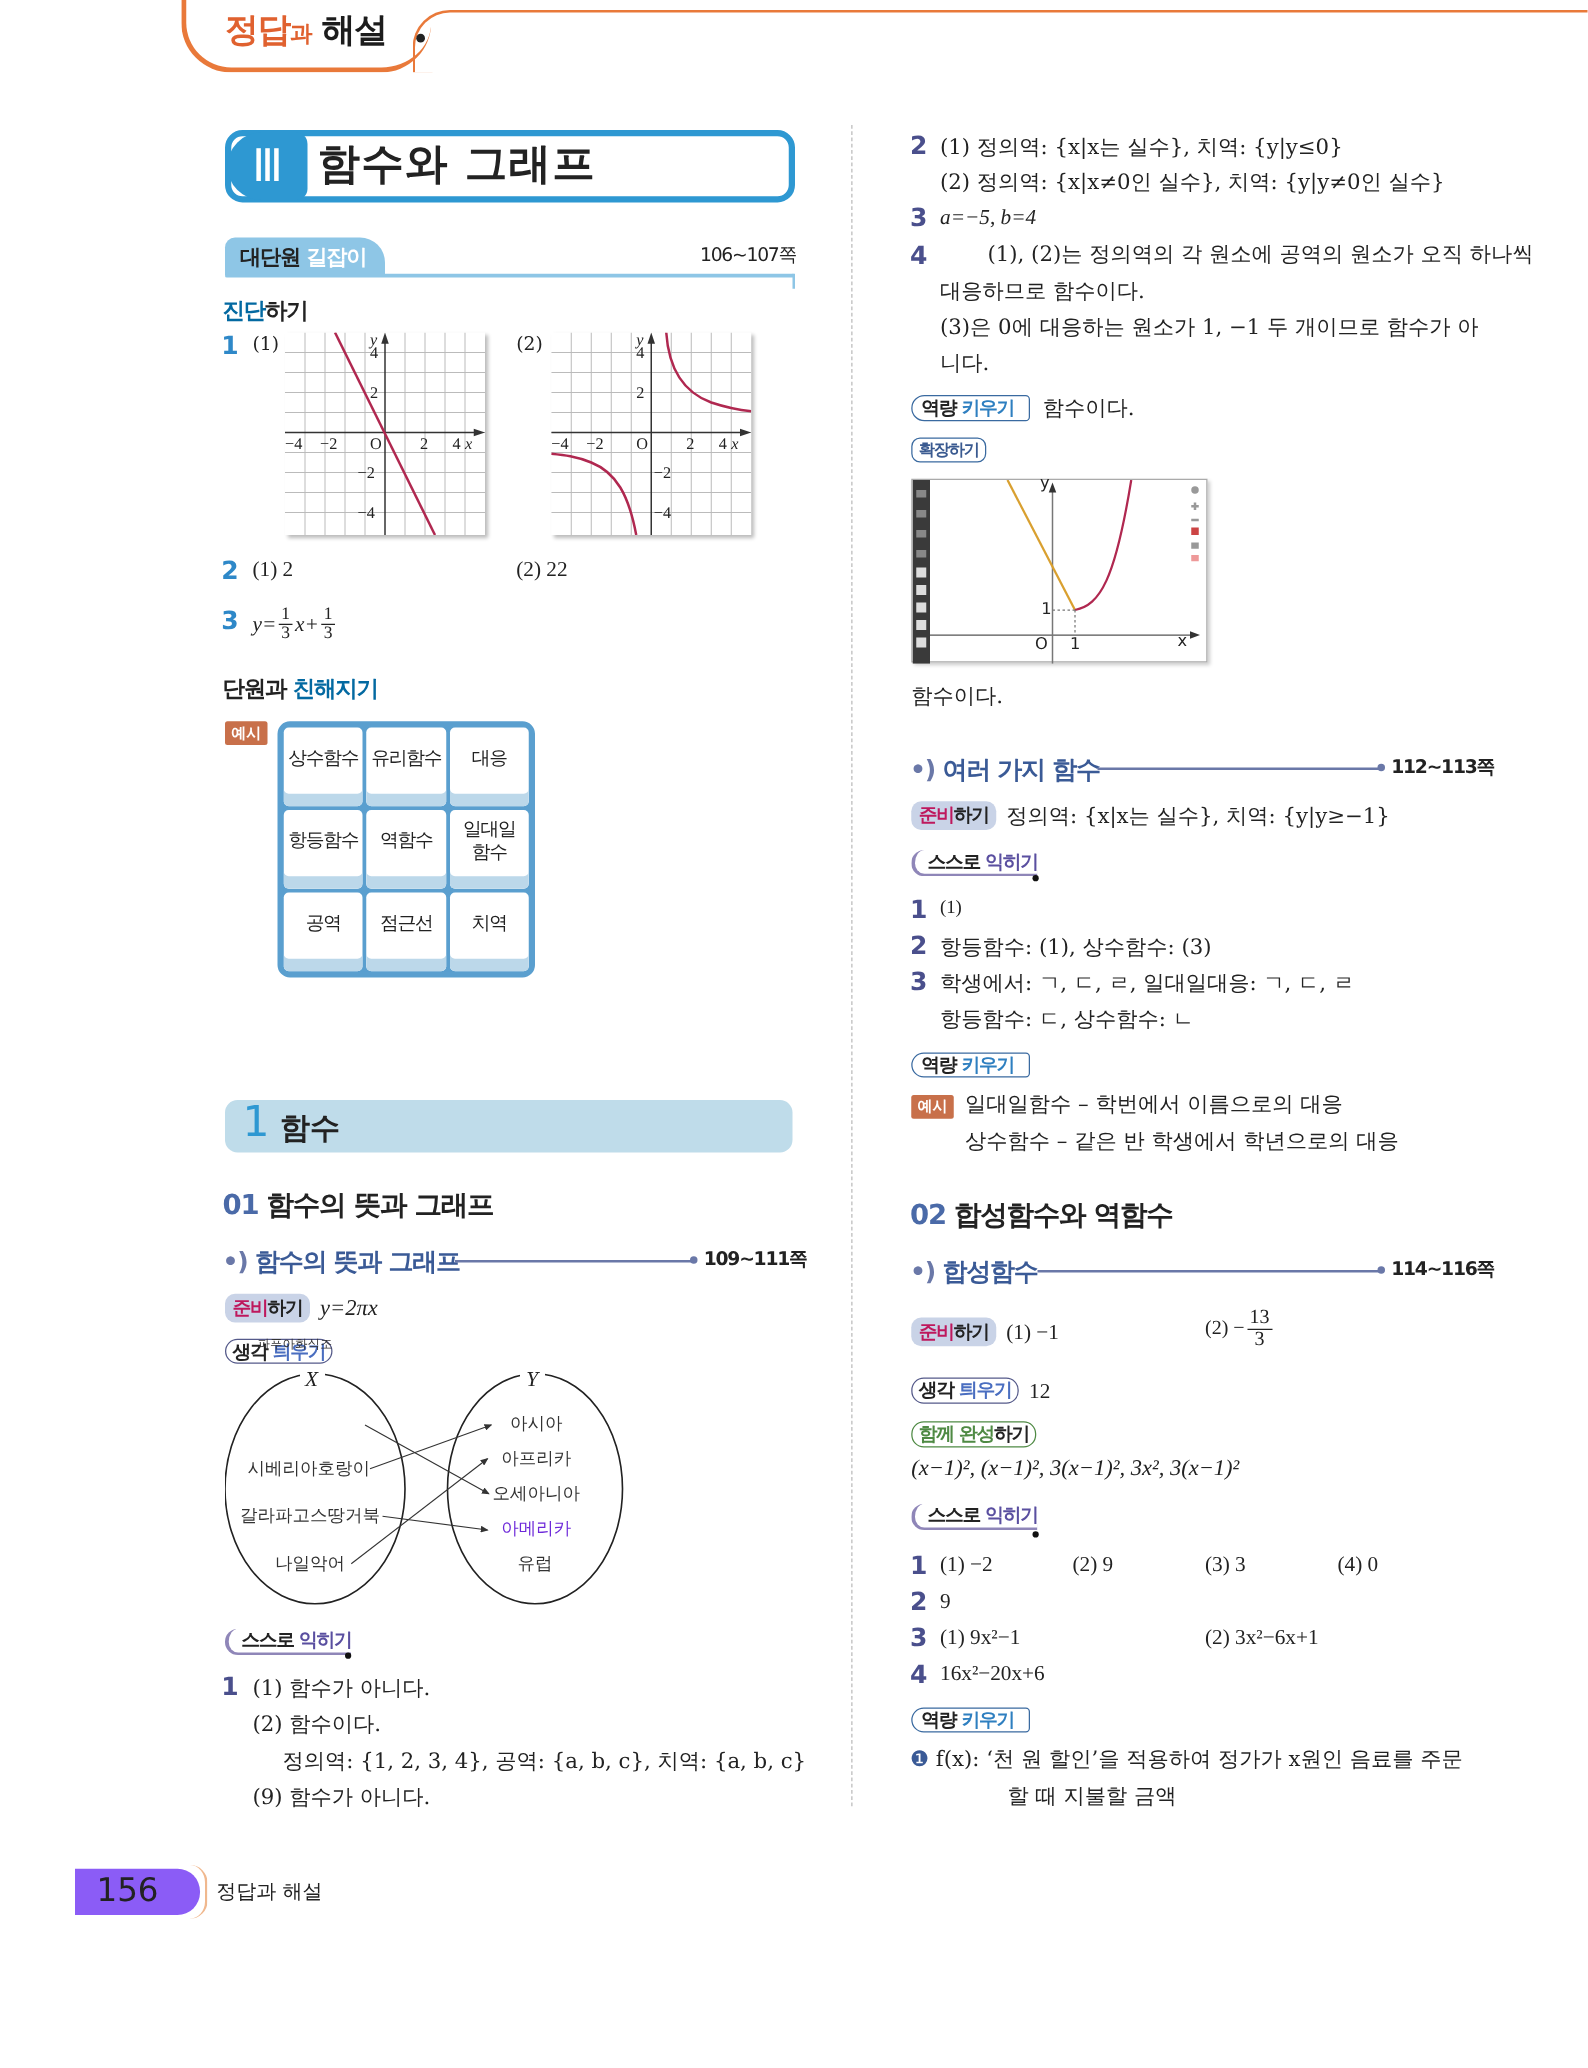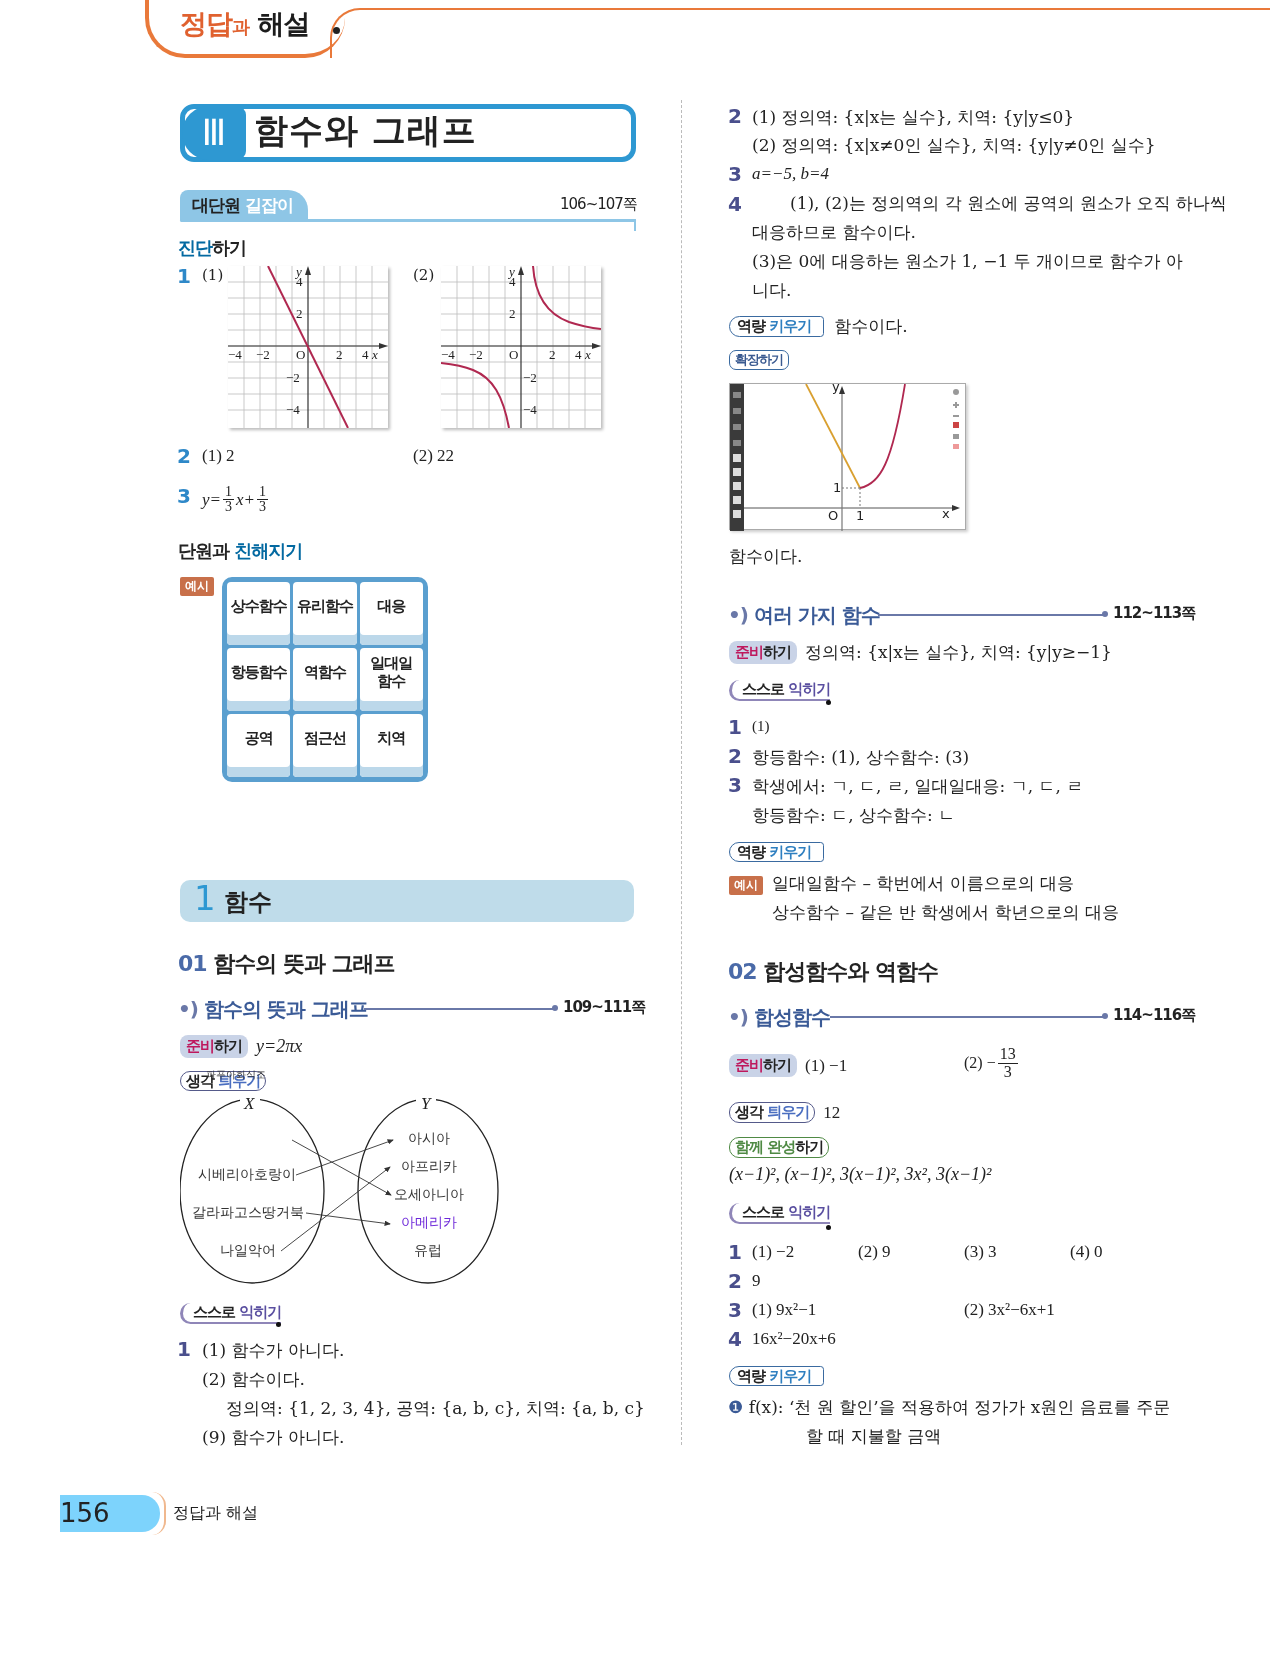--- a/index.html
+++ b/index.html
@@ -35,21 +35,21 @@
   .blue { color: #0369a1; }
   .num { font-family: "DejaVu Sans", sans-serif; font-weight: bold; font-size: 20px; }
   .num.b1 { color: #2e88c8; }
   .num.pu { color: #4a4f8c; }
   .txt { font-size: 17px; }
 
   .graph { position: absolute; width: 160px; height: 162px; background: #fff; box-shadow: 2px 2px 3px #bbb; }
 
   
   .wtable { left: 222px; top: 577px; width: 206px; height: 205px; border: 5px solid #5a9fcf; border-radius: 10px; background: #5a9fcf; display: grid; grid-template-columns: repeat(3, 1fr); grid-template-rows: repeat(3, 1fr); gap: 3px; }
-  .wcell { background: #fff; border-radius: 4px; display: flex; align-items: center; justify-content: center; text-align: center; font-size: 15px; font-weight: bold; font-family: "DejaVu Sans", sans-serif; letter-spacing: -1px; box-shadow: inset 0 -10px 0 #bcd8ea; padding-bottom: 14px; line-height: 1.15; }
+  .wcell { background: #fff; border-radius: 4px; display: flex; align-items: center; justify-content: center; text-align: center; font-size: 15px; font-weight: normal; font-family: "DejaVu Sans", sans-serif; letter-spacing: -1px; box-shadow: inset 0 -10px 0 #bcd8ea; padding-bottom: 14px; line-height: 1.15; }
   .ex-tag { background: #c8704a; color: #fff; font-size: 12px; font-weight: bold; padding: 1px 5px; border-radius: 2px; font-family: "DejaVu Sans", sans-serif; }
 
   .sec-bar { left: 180px; top: 880px; width: 454px; height: 42px; background: #bfdcea; border-radius: 10px; }
   .sec-num { left: 194px; top: 878px; font-size: 34px; color: #2e98d2; font-family: "DejaVu Sans", sans-serif; }
   .sec-title { left: 224px; top: 886px; font-size: 24px; font-weight: bold; font-family: "DejaVu Sans", sans-serif; }
 
   .ch-title { font-size: 22px; font-weight: bold; font-family: "DejaVu Sans", sans-serif; letter-spacing: -1px; }
   .ch-title .n { color: #4a6aa8; }
 
   .topic { font-size: 20px; font-weight: bold; color: #3a5a96; font-family: "DejaVu Sans", sans-serif; letter-spacing: -1px; }
@@ -65,21 +65,21 @@
   .pill-green .g { color: #4f8a44; }
   .pill-self { font-size: 15px; font-weight: bold; font-family: "DejaVu Sans", sans-serif; letter-spacing: -1px; padding-left: 10px; border-left: 3px solid #8f86b8; border-radius: 12px 0 0 12px; border-bottom: 2px solid #8f86b8; }
   .pill-self .p { color: #5a4fa0; }
   .self-dot { width: 5px; height: 5px; border-radius: 50%; background: #111; }
   .pill-cap { border: 1.5px solid #3a6aa0; border-radius: 12px 4px 4px 12px; padding: 0 12px 0 7px; font-size: 15px; font-weight: bold; font-family: "DejaVu Sans", sans-serif; letter-spacing: -1px; }
   .pill-cap .c { color: #2e7fc0; }
   .pill-ext { border: 1.5px solid #3a6aa0; border-radius: 7px; padding: 0 5px; font-size: 13px; font-weight: bold; color: #3a5a90; font-family: "DejaVu Sans", sans-serif; letter-spacing: -1px; }
 
   .divider { left: 681px; top: 100px; width: 1px; height: 1345px; border-left: 1px dashed #bbb; }
 
-  .footer-num { left: 60px; top: 1495px; width: 100px; height: 37px; background: #7dd3fc; border-radius: 0 18px 18px 0; text-align: left; padding-right: 16px; font-size: 26px; font-family: "DejaVu Sans", sans-serif; line-height: 37px; color: #222; }
+  .footer-num { left: 60px; top: 1495px; width: 100px; height: 37px; background: #8b5cf6; border-radius: 0 18px 18px 0; text-align: center; padding-right: 16px; font-size: 26px; font-family: "DejaVu Sans", sans-serif; line-height: 37px; color: #222; }
   .footer-arc { left: 152px; top: 1492px; width: 14px; height: 43px; border-right: 2px solid #f0b88e; border-radius: 0 22px 22px 0; }
   .footer-label { left: 173px; top: 1503px; font-size: 16px; font-family: "DejaVu Sans", sans-serif; }
 
   .geo { left: 729px; top: 383px; width: 237px; height: 147px; border: 1px solid #aaa; background: #fff; box-shadow: 2px 2px 3px #ccc; }
 </style>
 </head>
 <body>
 
 <div class="abs hdr-tab"></div>
 <div class="abs hdr-curve"></div>

